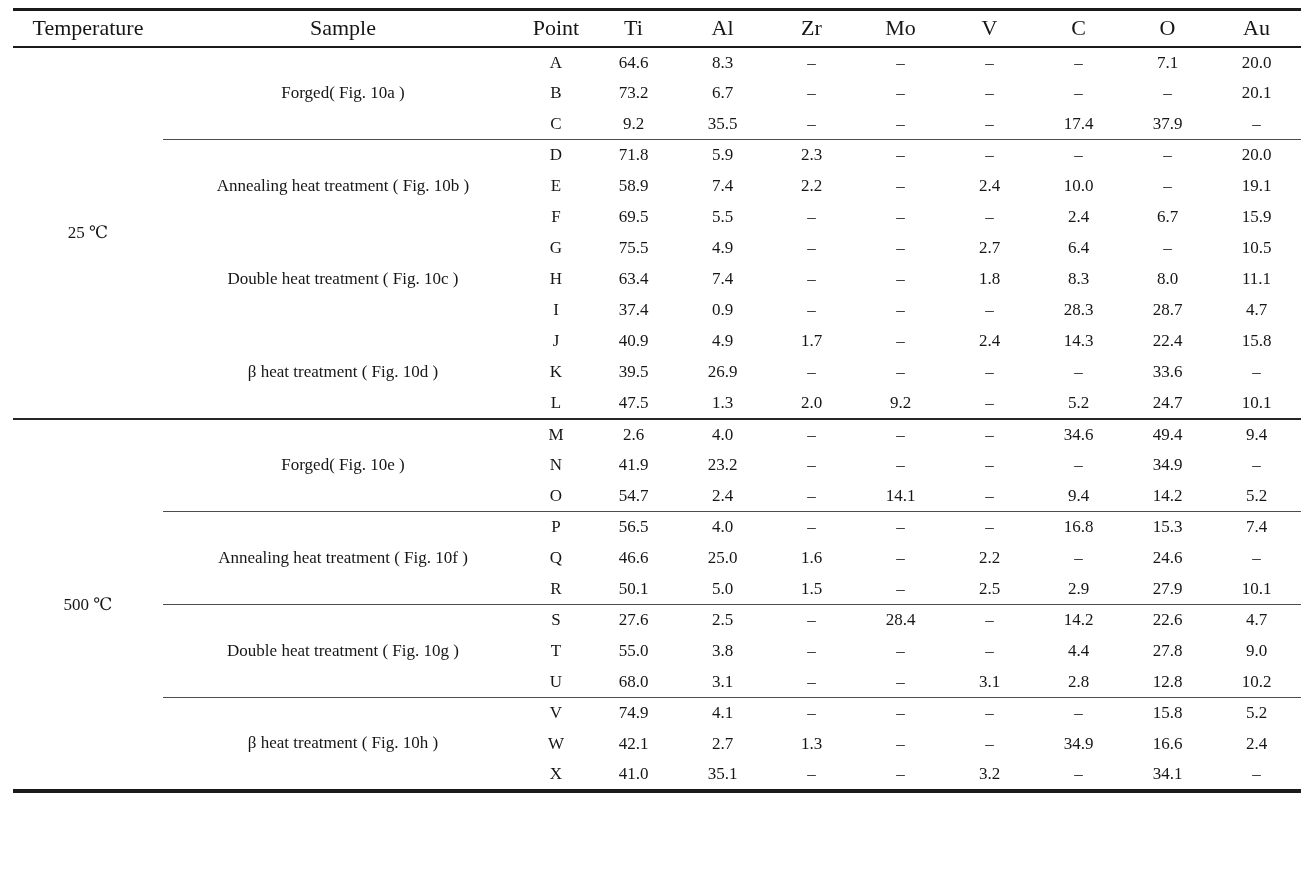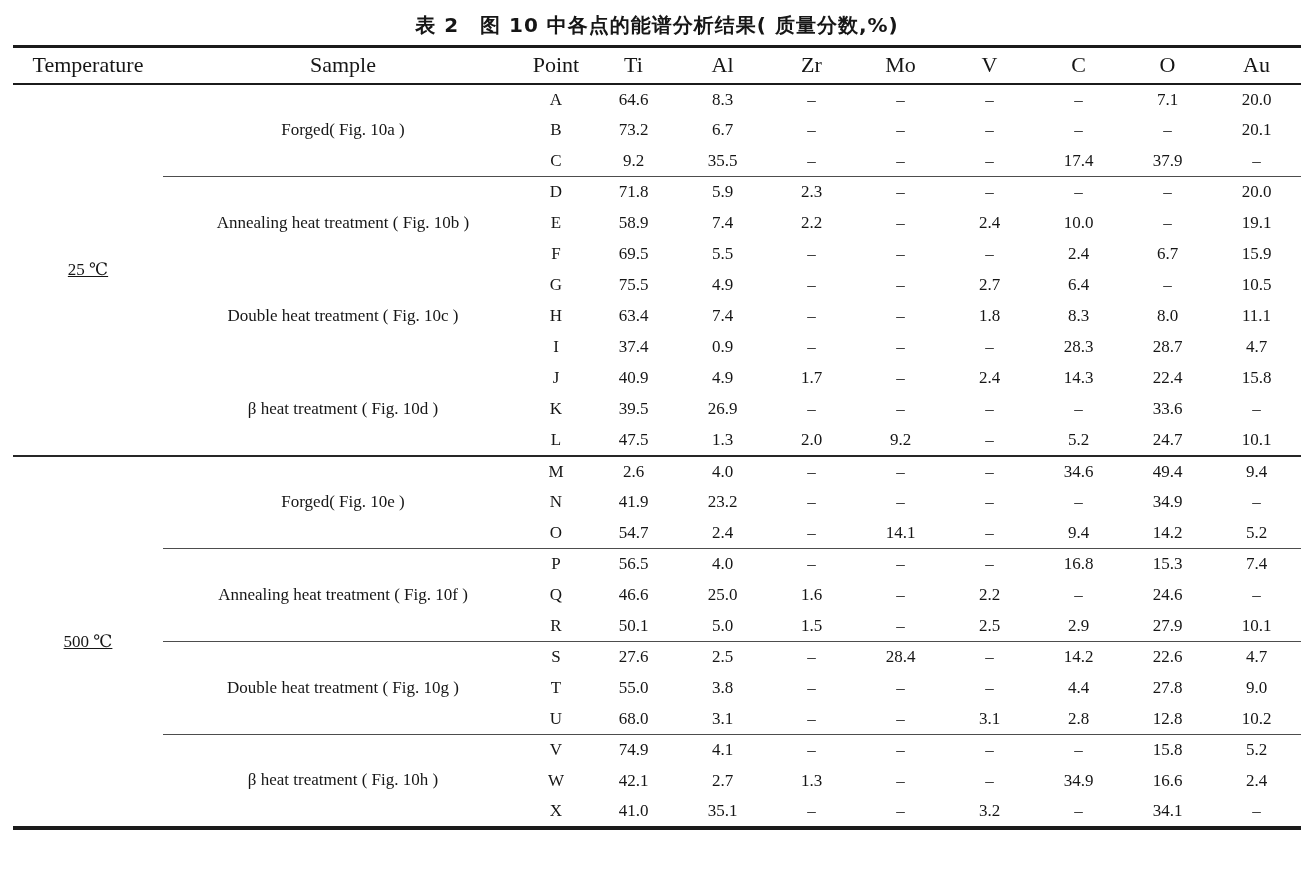--- a/index.html
+++ b/index.html
@@ -45,30 +45,29 @@
     padding: 0;
   }
   table.spectrum td {
     text-align: center;
     vertical-align: middle;
     font-size: 17px;
     height: 31px;
     padding: 0;
     white-space: nowrap;
   }
-  table.spectrum td.temp-cell { font-size: 17px; text-decoration: underline; }
+  table.spectrum td.temp-cell { font-size: 17px; }
   table.spectrum td.sample-cell { font-size: 17px; text-align: center; }
   tr.group-start td { border-top: 1px solid #4d4d4d; }
   tr.section-start td { border-top: 2.5px solid #262626; }
 </style>
 </head>
 <body>
 
 <div class="page">
-  <div class="title-cn">表 2　图 10 中各点的能谱分析结果( 质量分数,%)</div>
 
   <table class="spectrum">
     <colgroup>
       <col style="width:150px">
       <col style="width:360px">
       <col style="width:66px">
       <col style="width:89px">
         <col style="width:89px">
         <col style="width:89px">
         <col style="width:89px">

